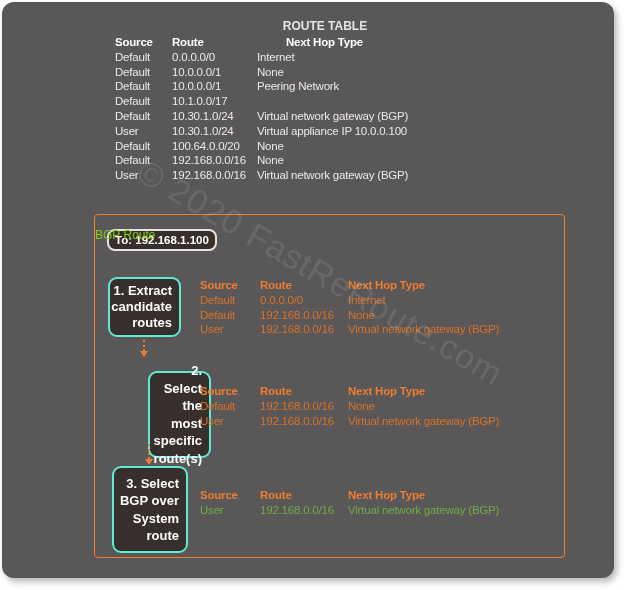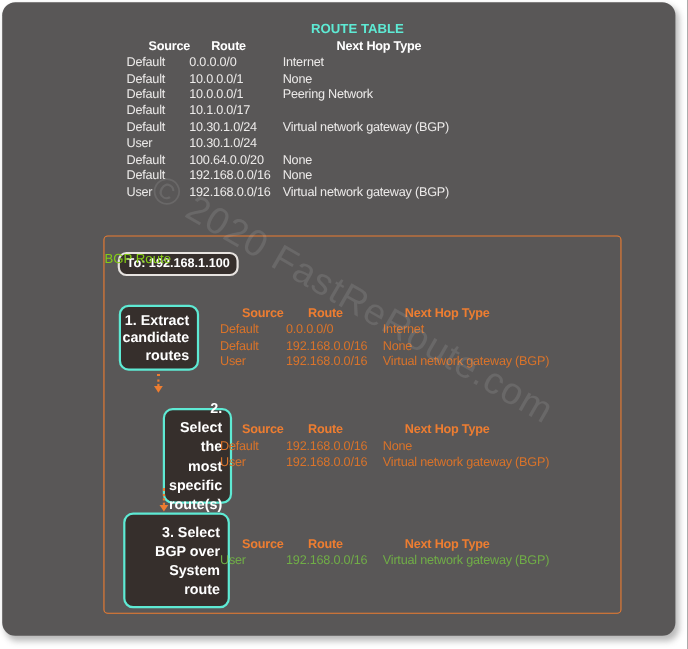--- a/index.html
+++ b/index.html
@@ -13,28 +13,28 @@
     box-shadow:3px 4px 6px rgba(100,100,100,0.45);
   }
   .watermark{
     position:absolute;left:148px;top:150px;font-size:34px;
     color:rgba(255,255,255,0.10);transform:rotate(30deg);transform-origin:0 0;
     white-space:nowrap;z-index:9;pointer-events:none;letter-spacing:1px;
   }
   
   .rt-title{
     position:absolute;left:113px;top:17px;width:420px;text-align:center;
-    font-weight:bold;font-size:12px;color:#5eead4;
+    font-weight:bold;font-size:12px;color:#e5e5e5;
   }
   .tgrid{position:absolute;}
   .trow{display:grid;line-height:14.8px;font-size:11.5px;letter-spacing:-0.2px;}
   .tcell{white-space:nowrap;}
   .top-table{left:113px;top:33px;color:#ECEAE9;}
   .top-table .trow{grid-template-columns:57px 85px 200px;}
-  .thead .tcell{font-weight:bold;color:#ffffff;margin-left:20px;}
+  .thead .tcell{font-weight:bold;color:#ffffff;}
   .top-table .thead .tcell:nth-child(3){width:135px;text-align:center;}
   
   .bgp-box{
     position:absolute;left:92px;top:212px;width:471px;height:344px;
     border:1.5px solid var(--accent-orange,#ED7D31);border-radius:4px;
     box-sizing:border-box;
   }
   .to-chip{
     position:absolute;left:12px;top:14px;width:110px;height:22px;
     background:#362F2C;border:2px solid #E7E3E0;border-radius:8px;
@@ -47,21 +47,21 @@
   }
   .step-box{
     position:absolute;background:#362F2C;border:2px solid #5eead4;border-radius:9px;
     color:#ffffff;font-weight:bold;font-size:13px;box-sizing:border-box;
     display:flex;align-items:center;justify-content:flex-end;
     text-align:right;padding-right:7px;
   }
   .step-label{white-space:pre-line;}
   #step1{left:13px;top:62px;width:73px;height:60px;line-height:16px;}
   #step2{left:17px;top:156px;width:63px;height:87px;line-height:17.5px;margin-left:36px;}
-  #step3{left:17px;top:251px;width:97px;height:87px;line-height:17.5px;}
+  #step3{left:17px;top:251px;width:76px;height:87px;line-height:17.5px;}
   .arrow{position:absolute;display:flex;flex-direction:column;align-items:center;width:8px;}
   #arrow1{left:45px;top:125px;}
   #arrow2{left:50px;top:229px;}
   .arrow .shaft{width:0;border-left:2px dotted var(--accent-orange,#ED7D31);height:11px;}
   #arrow2 .shaft{height:15px;}
   .arrow .head{
     width:0;height:0;border-left:4px solid transparent;
     border-right:4px solid transparent;border-top:6px solid var(--accent-orange,#ED7D31);
   }
   .bgp-table .trow{grid-template-columns:60px 88px 220px;}
@@ -107,20 +107,21 @@
           <span class="tcell">10.1.0.0/17</span>
         </div>
         <div class="trow">
           <span class="tcell">Default</span>
           <span class="tcell">10.30.1.0/24</span>
           <span class="tcell">Virtual network gateway (BGP)</span>
         </div>
         <div class="trow">
           <span class="tcell">User</span>
           <span class="tcell">10.30.1.0/24</span>
+          <span class="tcell">Virtual appliance IP 10.0.0.100</span>
         </div>
         <div class="trow">
           <span class="tcell">Default</span>
           <span class="tcell">100.64.0.0/20</span>
           <span class="tcell">None</span>
         </div>
         <div class="trow">
           <span class="tcell">Default</span>
           <span class="tcell">192.168.0.0/16</span>
           <span class="tcell">None</span>

